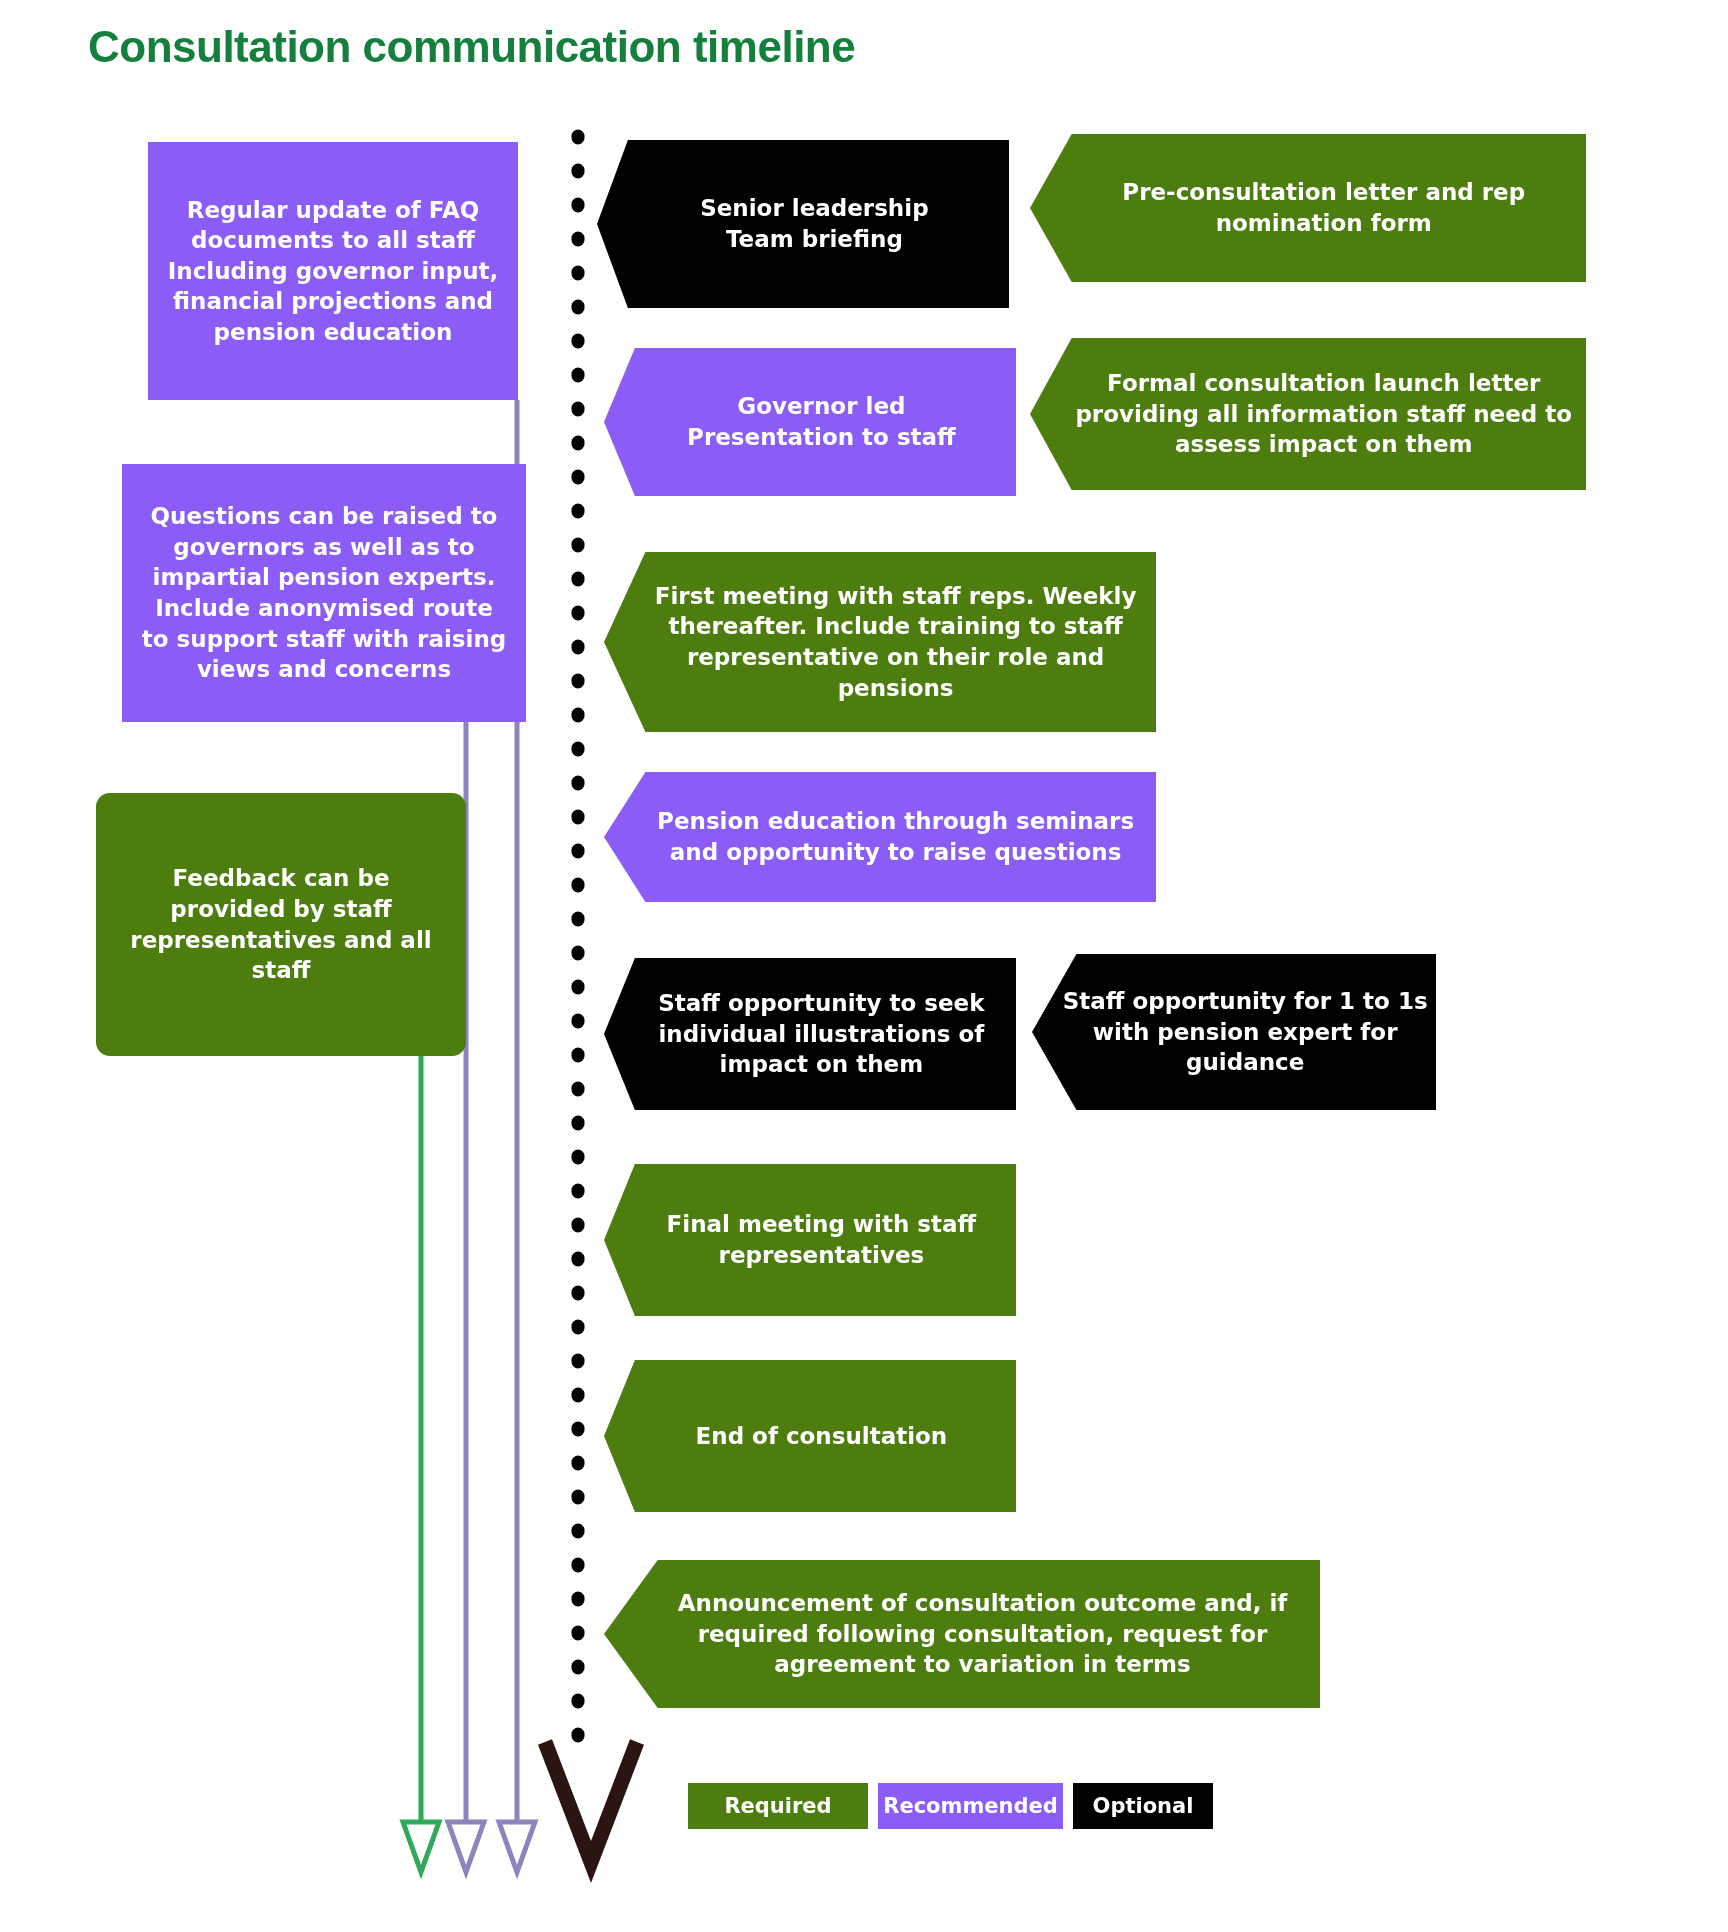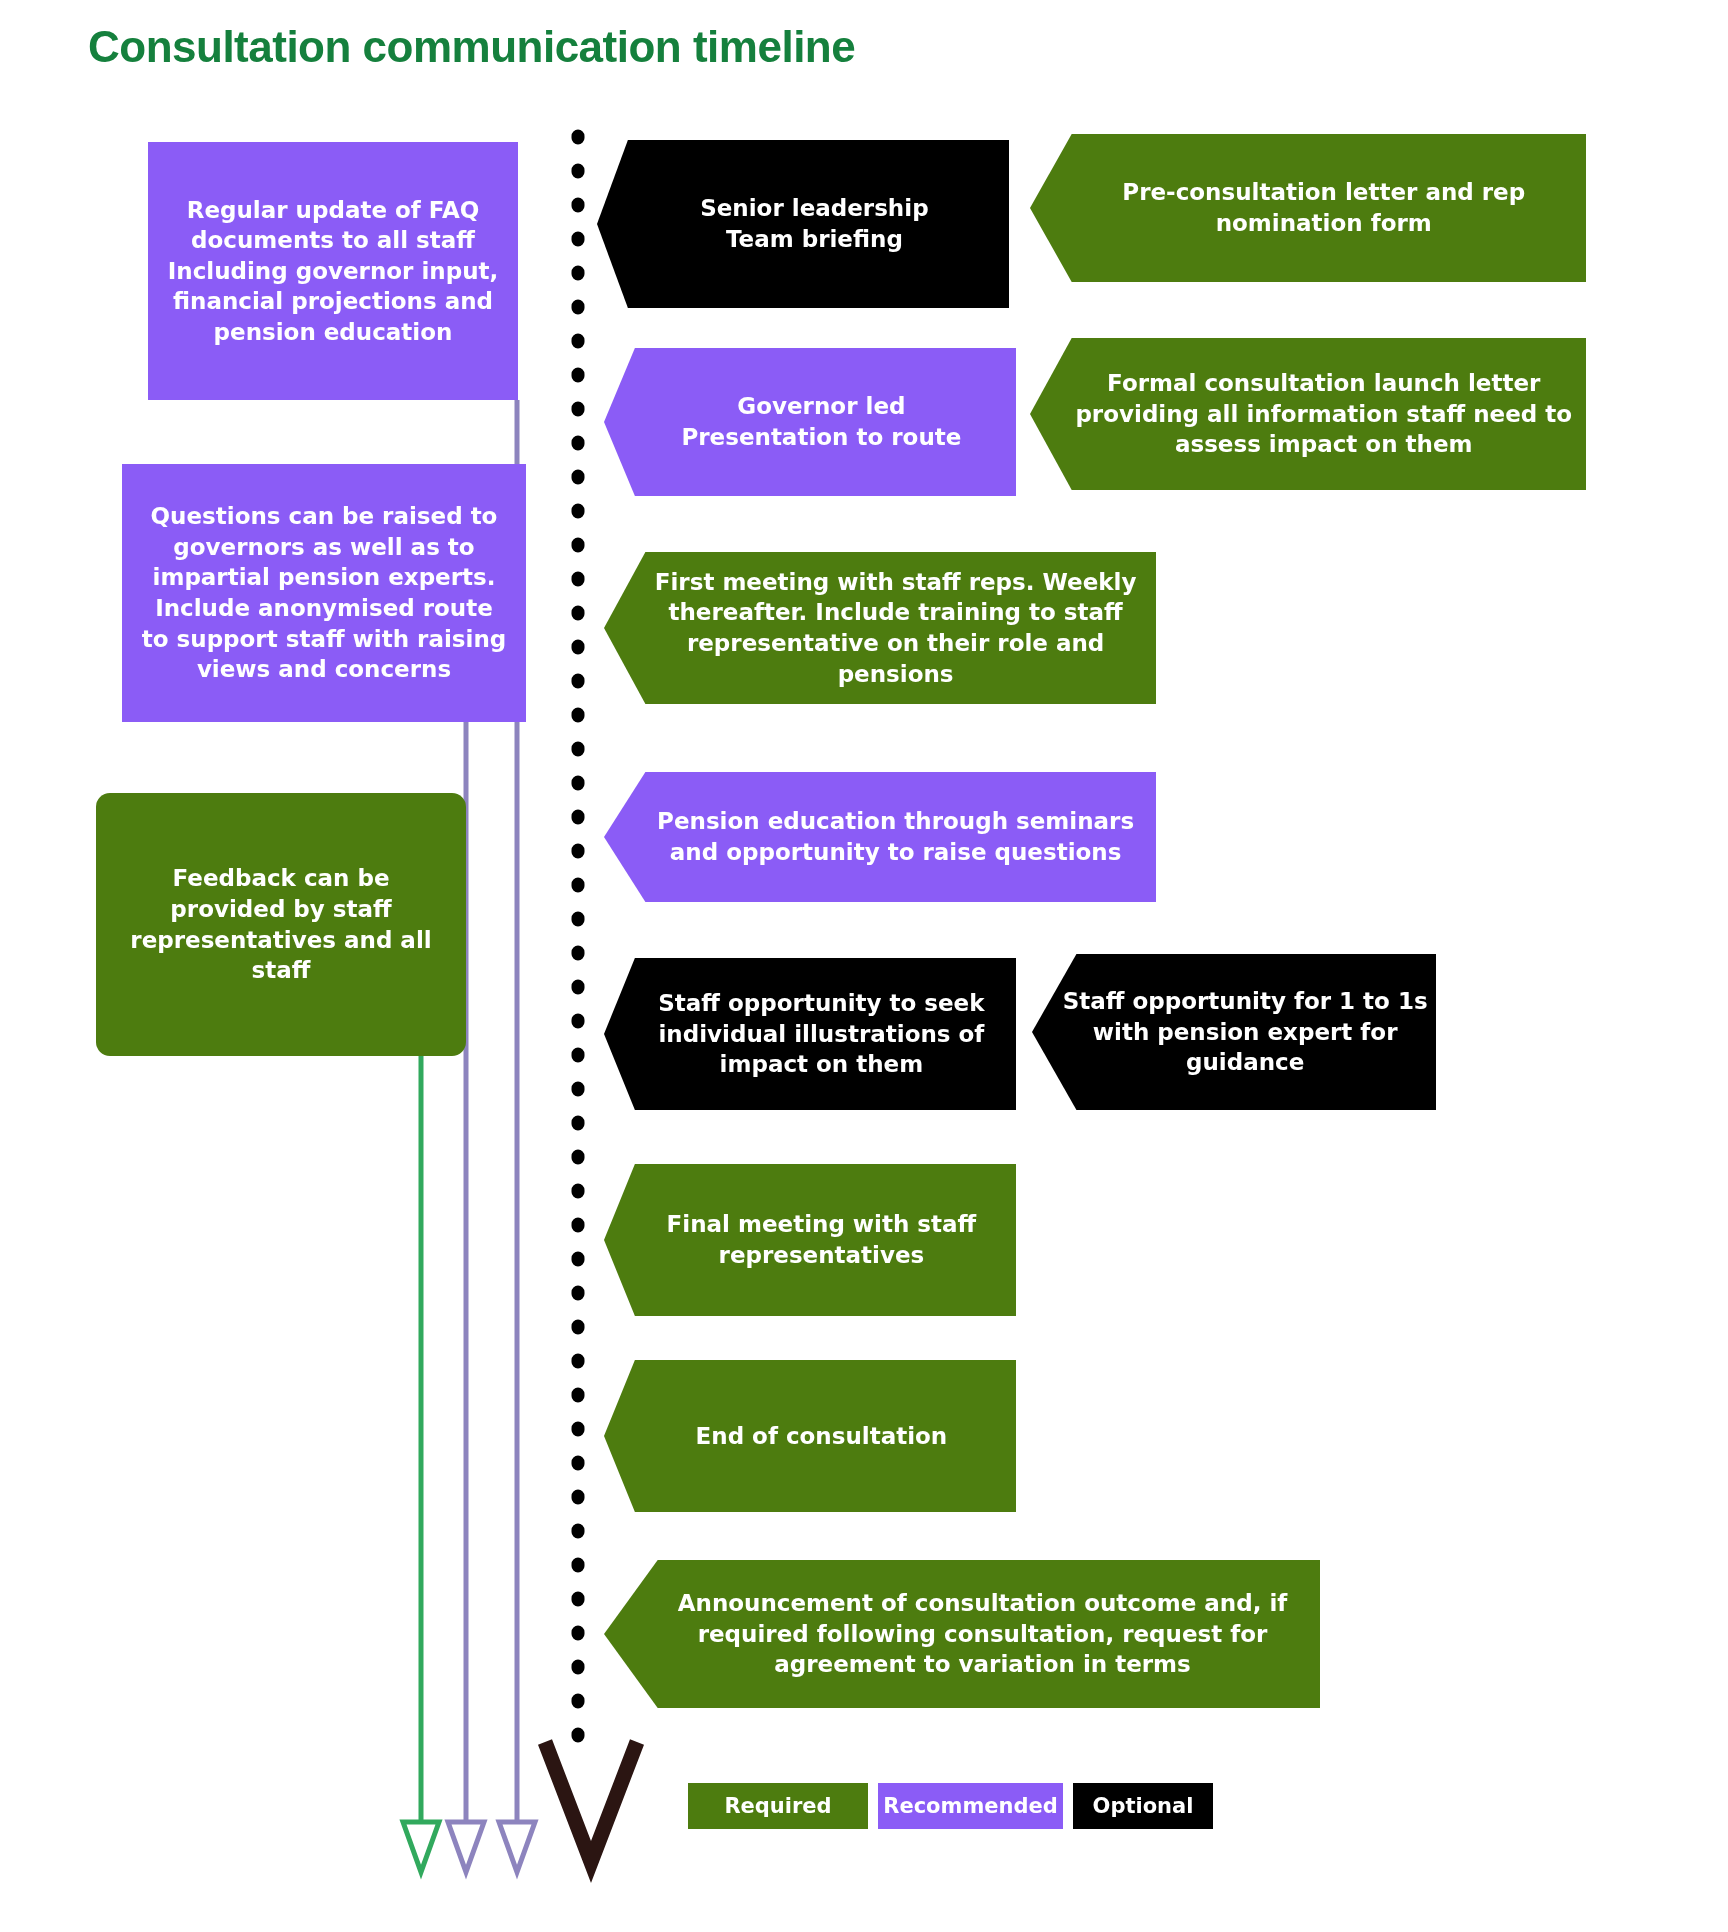--- a/index.html
+++ b/index.html
@@ -122,24 +122,24 @@
   <span class="t">Feedback can be provided by staff representatives and all staff</span>
 </div>
 
 <div class="shape arrow-left c-black" style="left:597px; top:140px; width:412px; height:168px;text-align:center;">
   <span class="txt">Senior leadership
 Team briefing</span>
 </div>
 
 <div class="shape arrow-left c-purple" style="left:604px; top:348px; width:412px; height:148px;">
   <span class="txt">Governor led
-Presentation to route</span>
+Presentation to staff</span>
 </div>
 
-<div class="shape arrow-left c-green" style="left:604px; top:552px; width:552px; height:152px;">
+<div class="shape arrow-left c-green" style="left:604px; top:552px; width:552px; height:180px;">
   <span class="txt">First meeting with staff reps. Weekly thereafter. Include training to staff representative on their role and pensions</span>
 </div>
 
 <div class="shape arrow-left c-purple" style="left:604px; top:772px; width:552px; height:130px;">
   <span class="txt">Pension education through seminars and opportunity to raise questions</span>
 </div>
 
 <div class="shape arrow-left c-black" style="left:604px; top:958px; width:412px; height:152px;">
   <span class="txt">Staff opportunity to seek individual illustrations of impact on them</span>
 </div>

